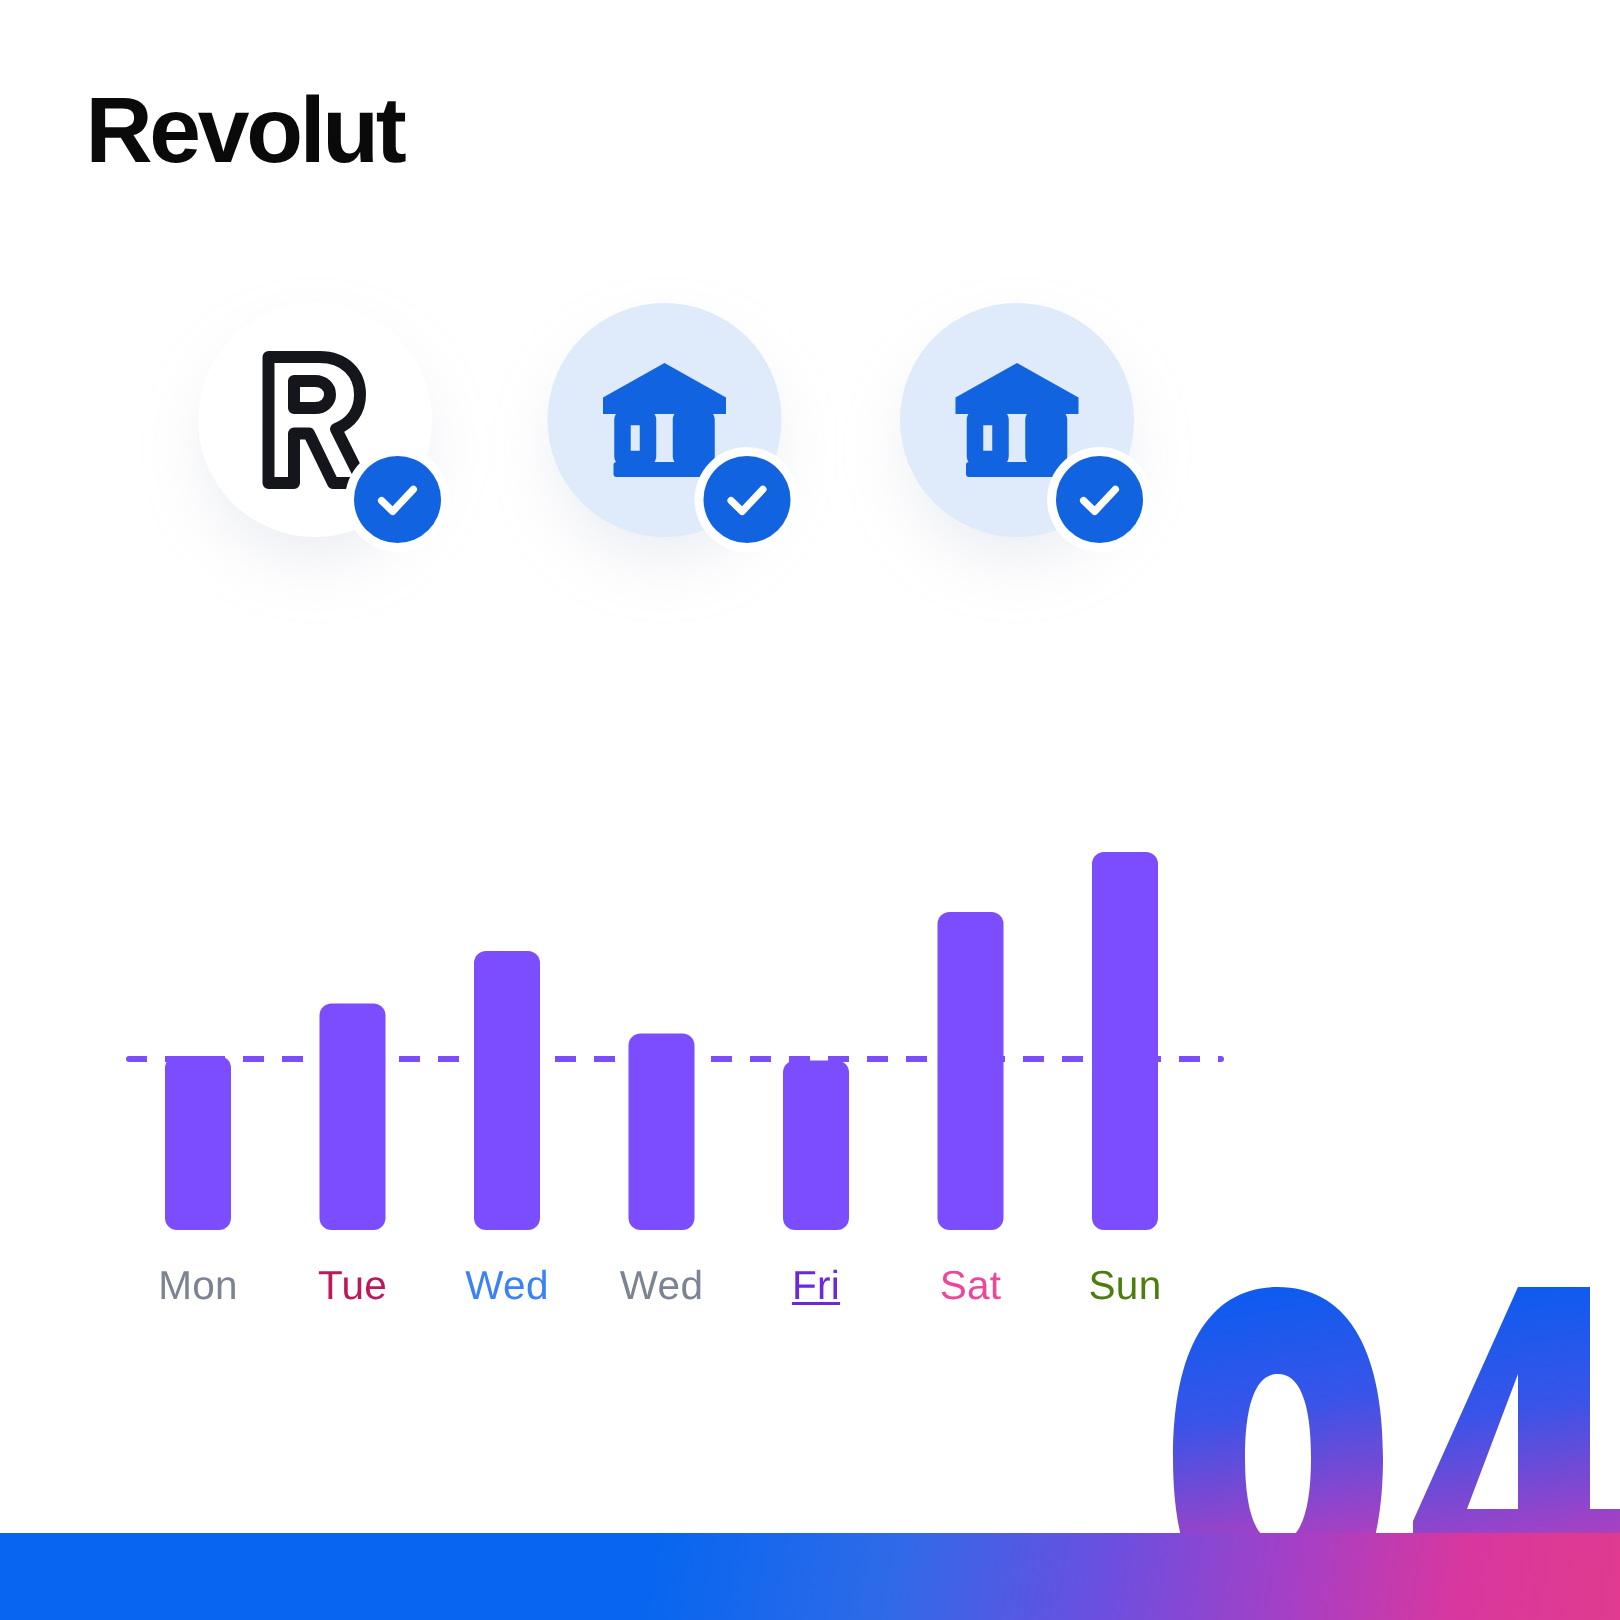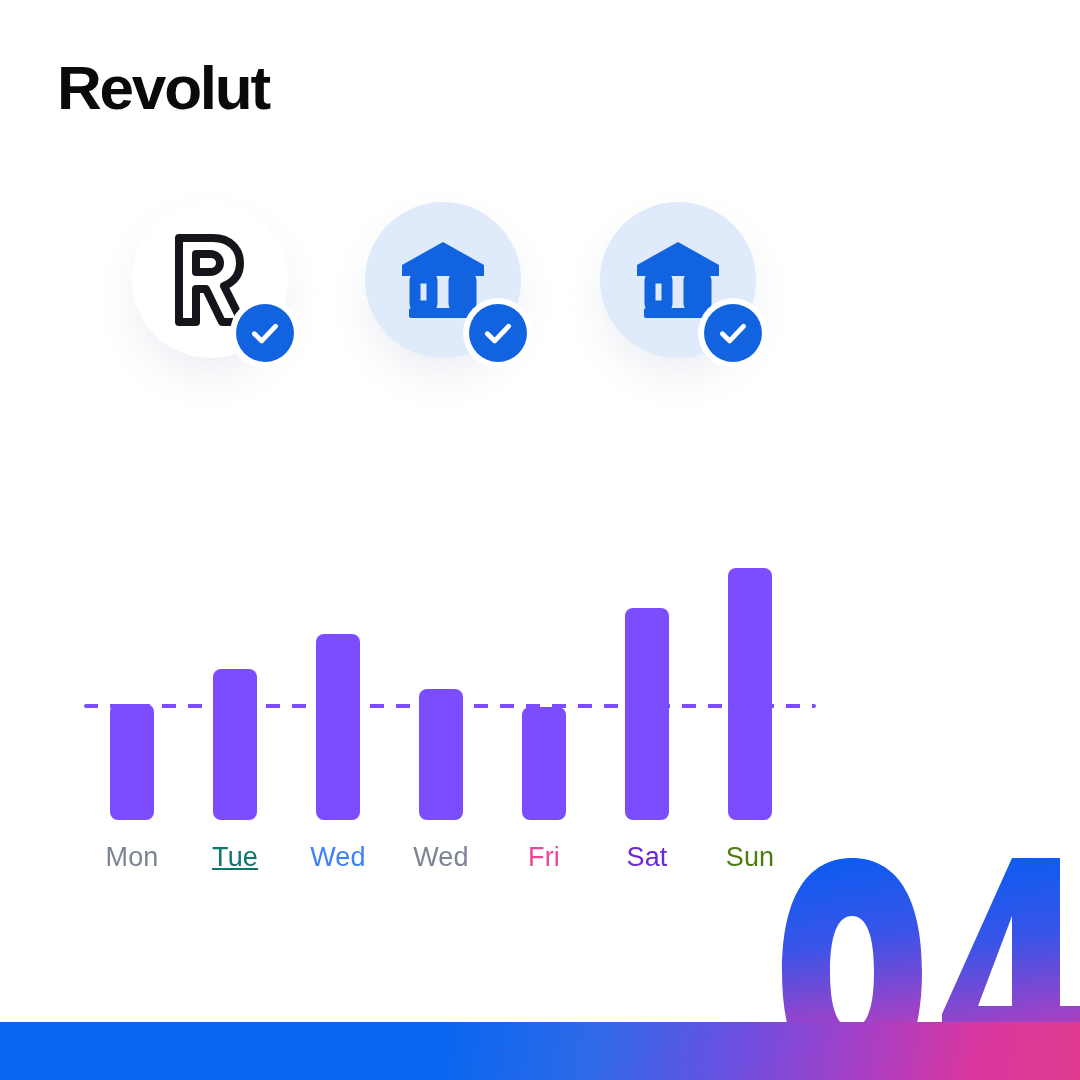--- a/index.html
+++ b/index.html
@@ -171,25 +171,25 @@
         <div class="bar" style="left: 213px; top: 669px; height: 151px; width: 44px; background: rgb(124, 77, 255);"></div>
         <div class="bar" style="left: 316px; top: 634px; height: 186px; width: 44px; background: rgb(124, 77, 255);"></div>
         <div class="bar" style="left: 419px; top: 689px; height: 131px; width: 44px; background: rgb(124, 77, 255);"></div>
         <div class="bar" style="left: 522px; top: 707px; height: 113px; width: 44px; background: rgb(124, 77, 255);"></div>
         <div class="bar" style="left: 625px; top: 608px; height: 212px; width: 44px; background: rgb(124, 77, 255);"></div>
         <div class="bar" style="left: 728px; top: 568px; height: 252px; width: 44px; background: rgb(124, 77, 255);"></div>
       </div>
     <div class="avg-line"></div>
     <div id="labels">
         <div class="xlabel" style="left: 67px; color: rgb(124, 132, 148);">Mon</div>
-        <div class="xlabel" style="left: 170px; color: #0f766e; text-decoration: underline;">Tue</div>
+        <div class="xlabel" style="left: 170px; color: #be185d;">Tue</div>
         <div class="xlabel" style="left: 273px; color: #3b82f6;">Wed</div>
         <div class="xlabel" style="left: 376px; color: rgb(124, 132, 148);">Wed</div>
-        <div class="xlabel" style="left: 479px; color: #ec4899;">Fri</div>
-        <div class="xlabel" style="left: 582px; color: #6d28d9;">Sat</div>
+        <div class="xlabel" style="left: 479px; color: #6d28d9; text-decoration: underline;">Fri</div>
+        <div class="xlabel" style="left: 582px; color: #ec4899;">Sat</div>
         <div class="xlabel" style="left: 685px; color: #4d7c0f;">Sun</div>
       </div>
   </div>
 
   <div class="number-04">
     <svg viewBox="0 0 310 230" xmlns="http://www.w3.org/2000/svg">
       <defs>
         <linearGradient id="g04" x1="0.25" y1="0" x2="0.35" y2="1">
           <stop offset="0%" stop-color="#0A5CF0"></stop>
           <stop offset="38%" stop-color="#3A54E8"></stop>

